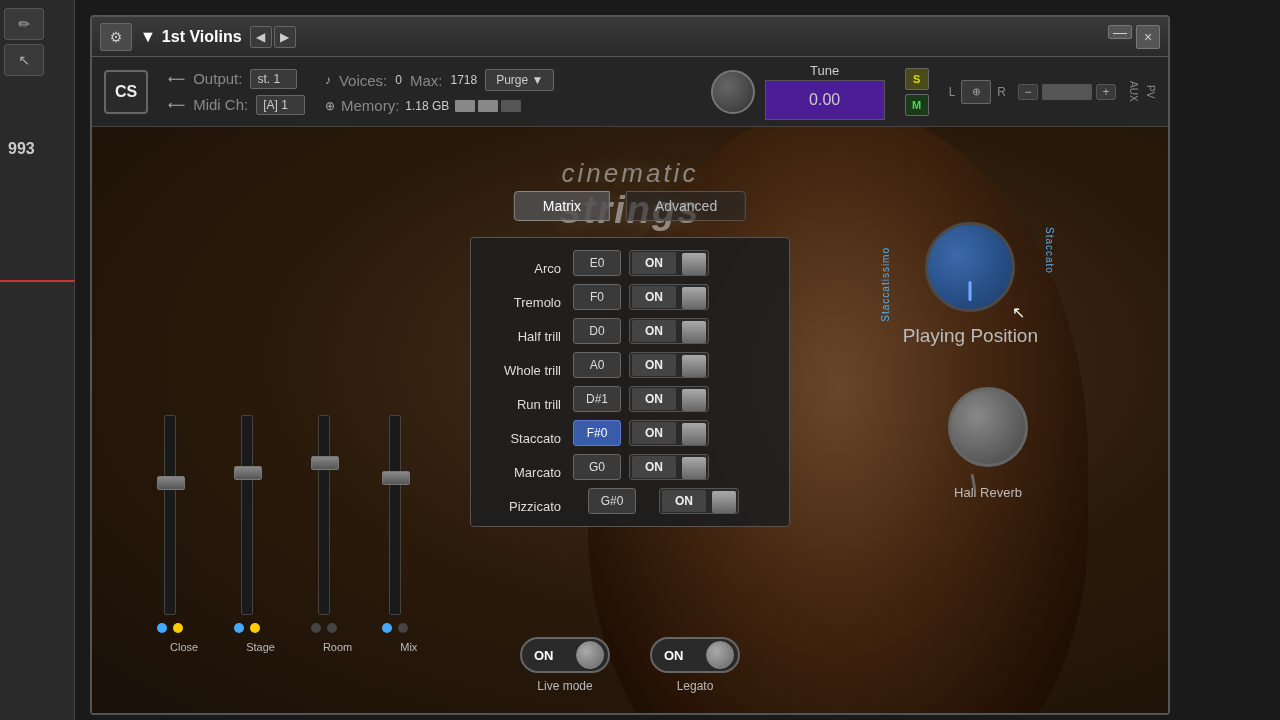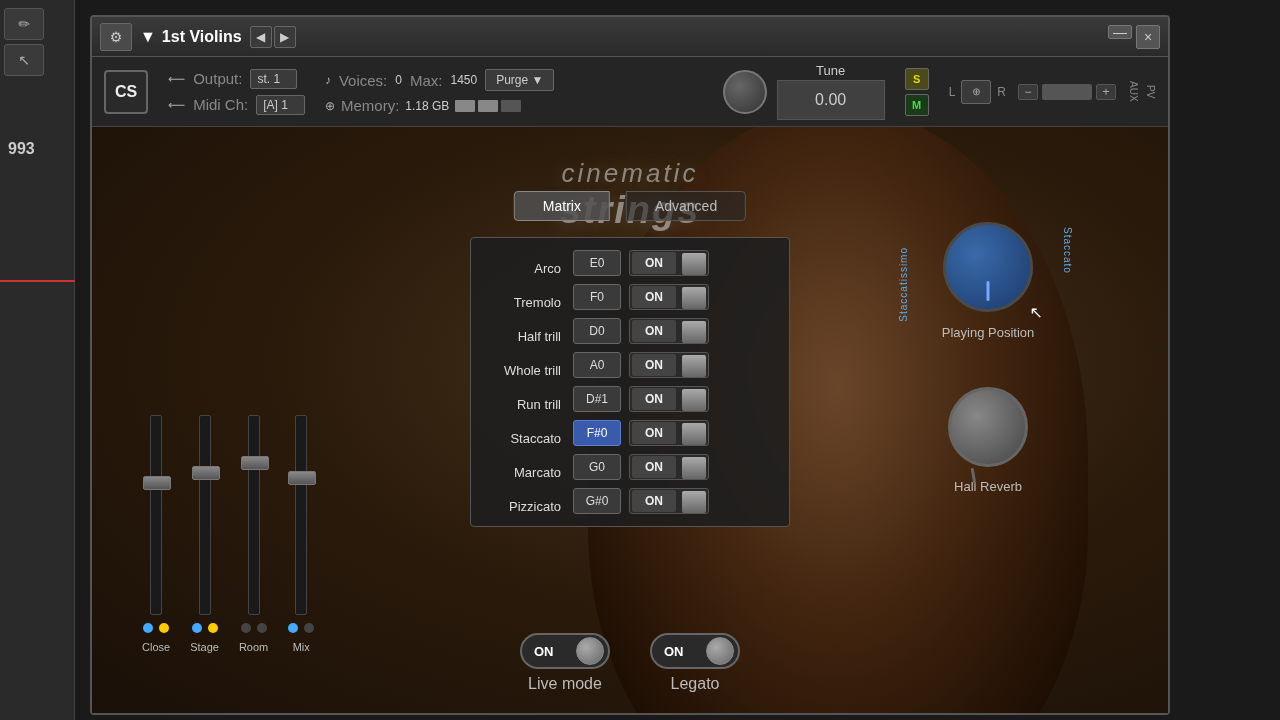--- a/index.html
+++ b/index.html
@@ -232,22 +232,22 @@
       font-size: 13px;
     }
     .tune-knob {
       width: 44px; height: 44px;
       border-radius: 50%;
       background: radial-gradient(circle at 35% 35%, #666, #333);
       border: 2px solid #777;
       position: relative;
     }
     .tune-display {
-      width: 108px; height: 40px;
-      background: #404040;
+      width: 120px; height: 40px;
+      background: #4c1d95;
       border: 1px solid #555;
       display: flex; align-items: center; justify-content: center;
     }
 
     
     .sm-buttons {
       display: flex;
       flex-direction: column;
       gap: 4px;
       margin: 0 10px;
@@ -382,21 +382,21 @@
       background: rgba(30,30,30,0.92);
       border: 1px solid #555;
       border-radius: 4px;
       padding: 12px;
     }
     .matrix-row {
       display: flex;
       align-items: flex-end;
       margin-bottom: 8px;
     }
-    .matrix-row:last-child { margin-bottom: 0; }
+    .matrix-row:last-child { margin-bottom: 0; gap: 15px; }
     .articulation-label {
       width: 90px;
       color: #ddd;
       font-size: 13px;
       text-align: right;
       padding-right: 12px;
     }
     .key-btn {
       width: 48px; height: 26px;
       background: #3a3a3a;
@@ -456,21 +456,21 @@
     .pp-knob {
       width: 90px; height: 90px;
       border-radius: 50%;
       background: radial-gradient(circle at 35% 35%, #3a6aaa, #1a3a6a);
       border: 3px solid #4a4a4a;
       position: absolute;
       top: 5px; left: 5px;
     }
     .pp-label {
       color: #bbb;
-      font-size: 13px;
+      font-size: 19px;
       text-align: center;
     }
     .pp-text-sul-tasto {
       position: absolute;
       left: -40px; top: 30px;
       color: #5aaeee;
       font-size: 10px;
       writing-mode: vertical-rl;
       transform: rotate(180deg);
       letter-spacing: 1px;
@@ -490,21 +490,21 @@
       font-size: 16px;
     }
 
     
     .hall-reverb {
       position: absolute;
       right: 140px; top: 260px;
       display: flex;
       flex-direction: column;
       align-items: center;
-      gap: 12px;
+      gap: 18px;
     }
     .reverb-knob {
       width: 80px; height: 80px;
       border-radius: 50%;
       background: radial-gradient(circle at 35% 35%, #888, #444);
       border: 3px solid #666;
     }
     .reverb-label {
       color: #bbb;
       font-size: 13px;
@@ -542,20 +542,21 @@
     .fader-dot-pair {
       display: flex; gap: 6px;
     }
     .fader-dot {
       width: 10px; height: 10px;
       border-radius: 50%;
     }
     .fader-label {
       color: #bbb;
       font-size: 11px;
+      margin-left: 28px;
     }
 
     
     .bottom-controls {
       position: absolute;
       bottom: 20px; left: 50%;
       transform: translateX(-50%);
       display: flex;
       gap: 40px;
     }
@@ -584,21 +585,21 @@
       flex: 1;
     }
     .mode-toggle-thumb {
       width: 28px; height: 28px;
       border-radius: 50%;
       background: radial-gradient(circle at 35% 35%, #aaa, #666);
       border: 1px solid #888;
     }
     .mode-label {
       color: #bbb;
-      font-size: 16px;
+      font-size: 12px;
     }
   </style>
 </head>
 <body>
 
 <div class="left-sidebar">
   <div class="sidebar-tools">
     <div class="sidebar-tool-btn">✏</div>
     <div class="sidebar-tool-btn">↖</div>
   </div>
@@ -647,21 +648,21 @@
         </div>
       </div>
     </div>
 
     <div class="info-row">
       <div class="voices-section">
         <span style="color:#aaa;">♪</span>
         <span class="info-label">Voices:</span>
         <span class="info-value">0</span>
         <span class="info-label">Max:</span>
-        <span class="info-value">1450</span>
+        <span class="info-value">1718</span>
         <button class="purge-btn">
           <span>Purge</span>
           <span> ▼</span>
         </button>
       </div>
       <div class="memory-section">
         <span style="color:#aaa;">⊕</span>
         <span class="info-label">Memory:</span>
         <span class="info-value">1.18 GB</span>
         <div class="meter-group">

